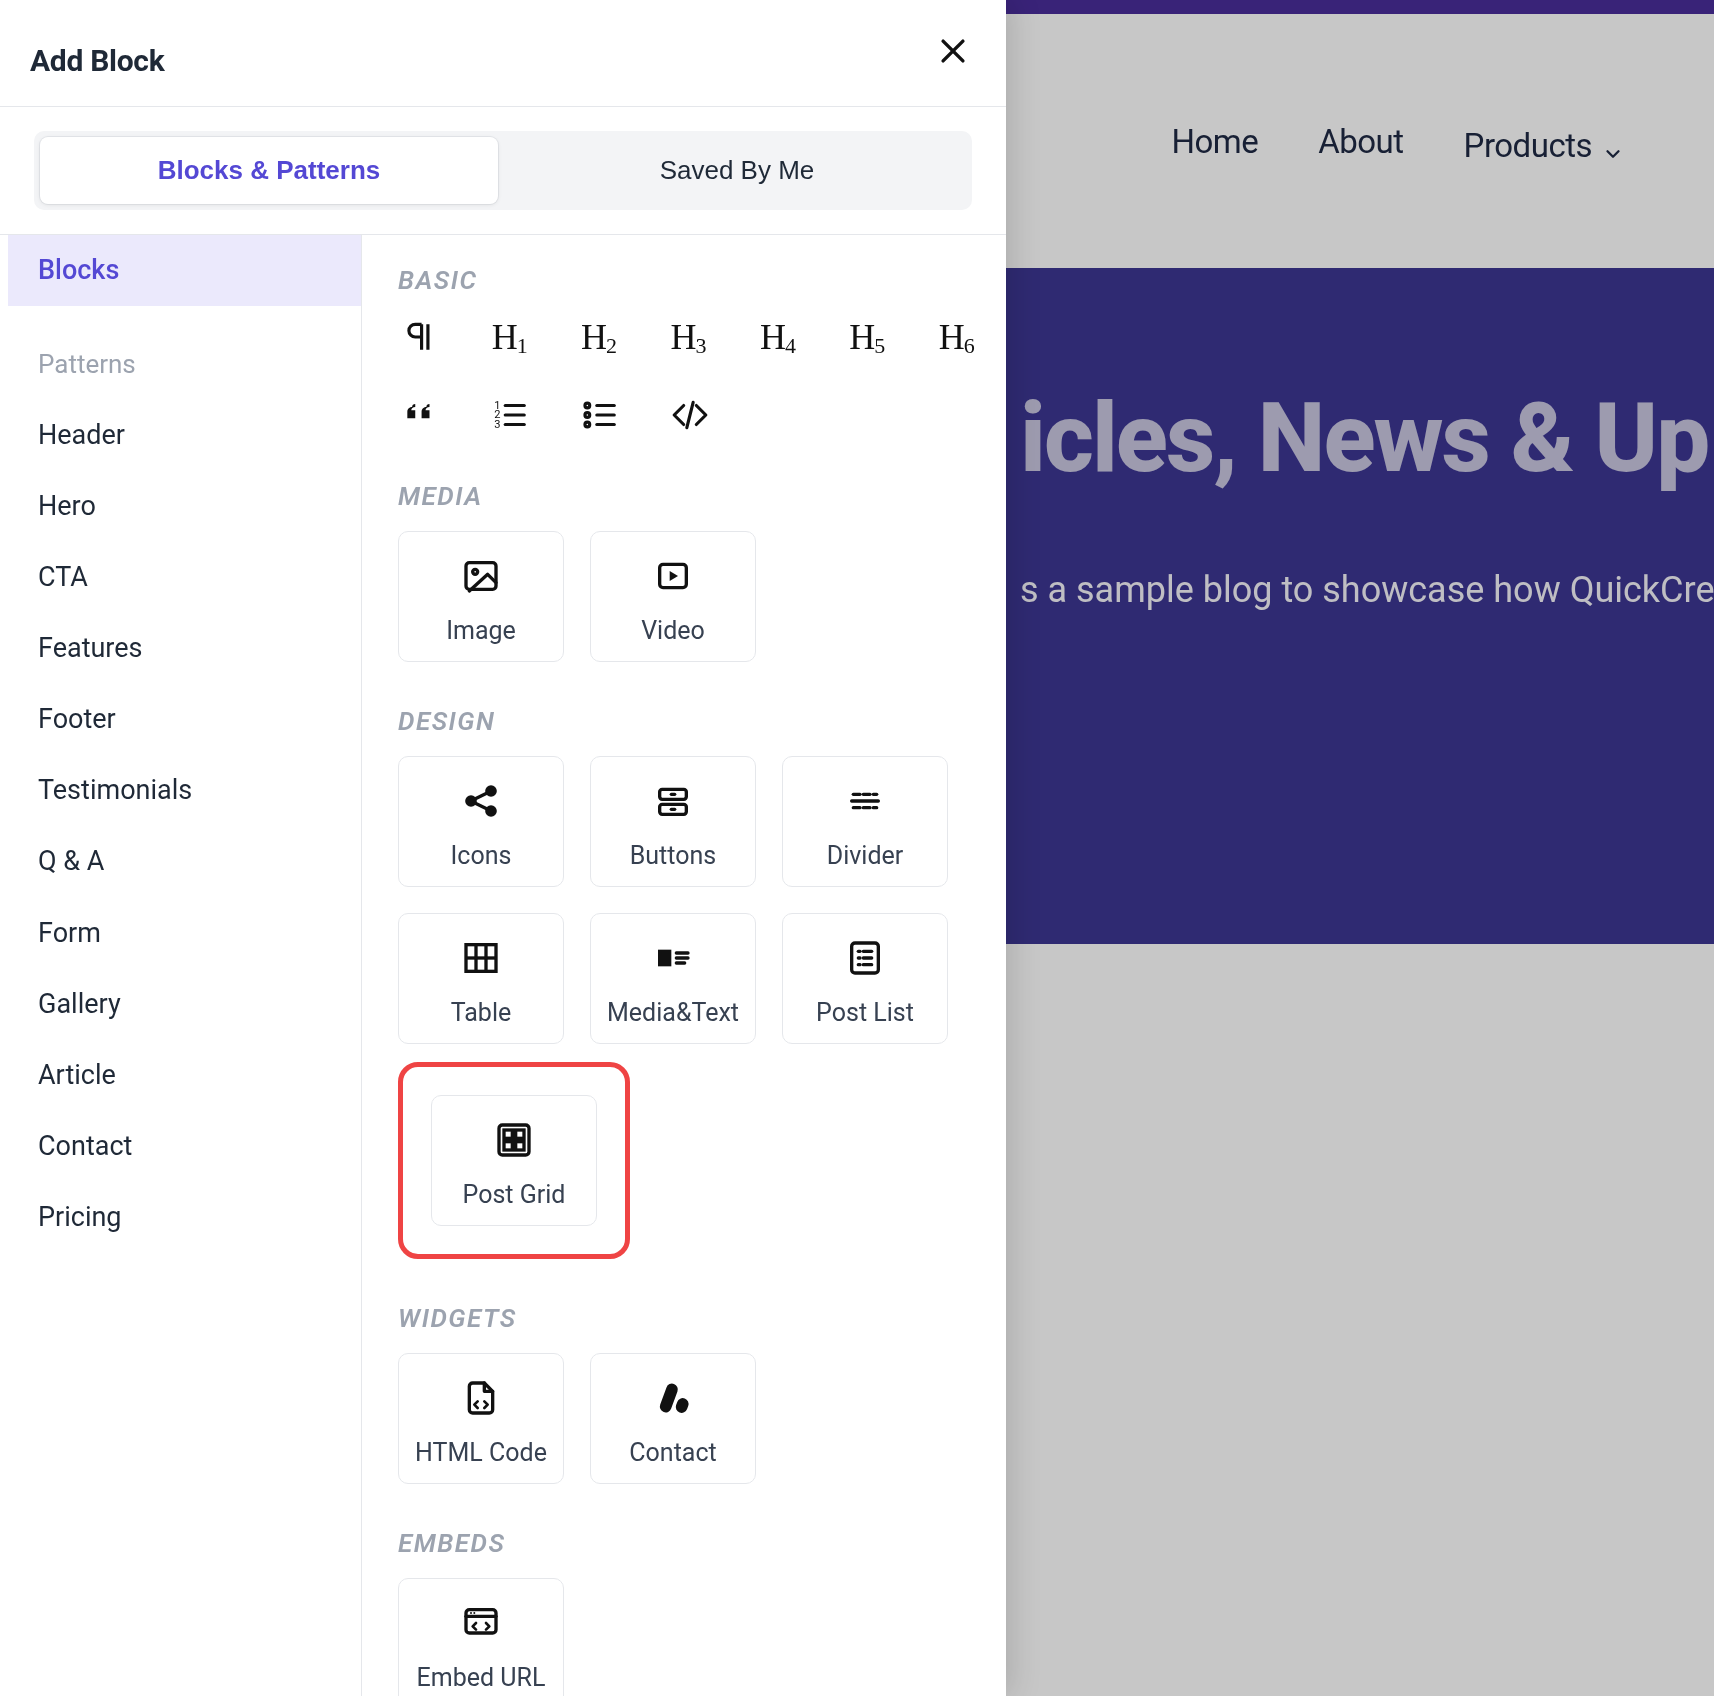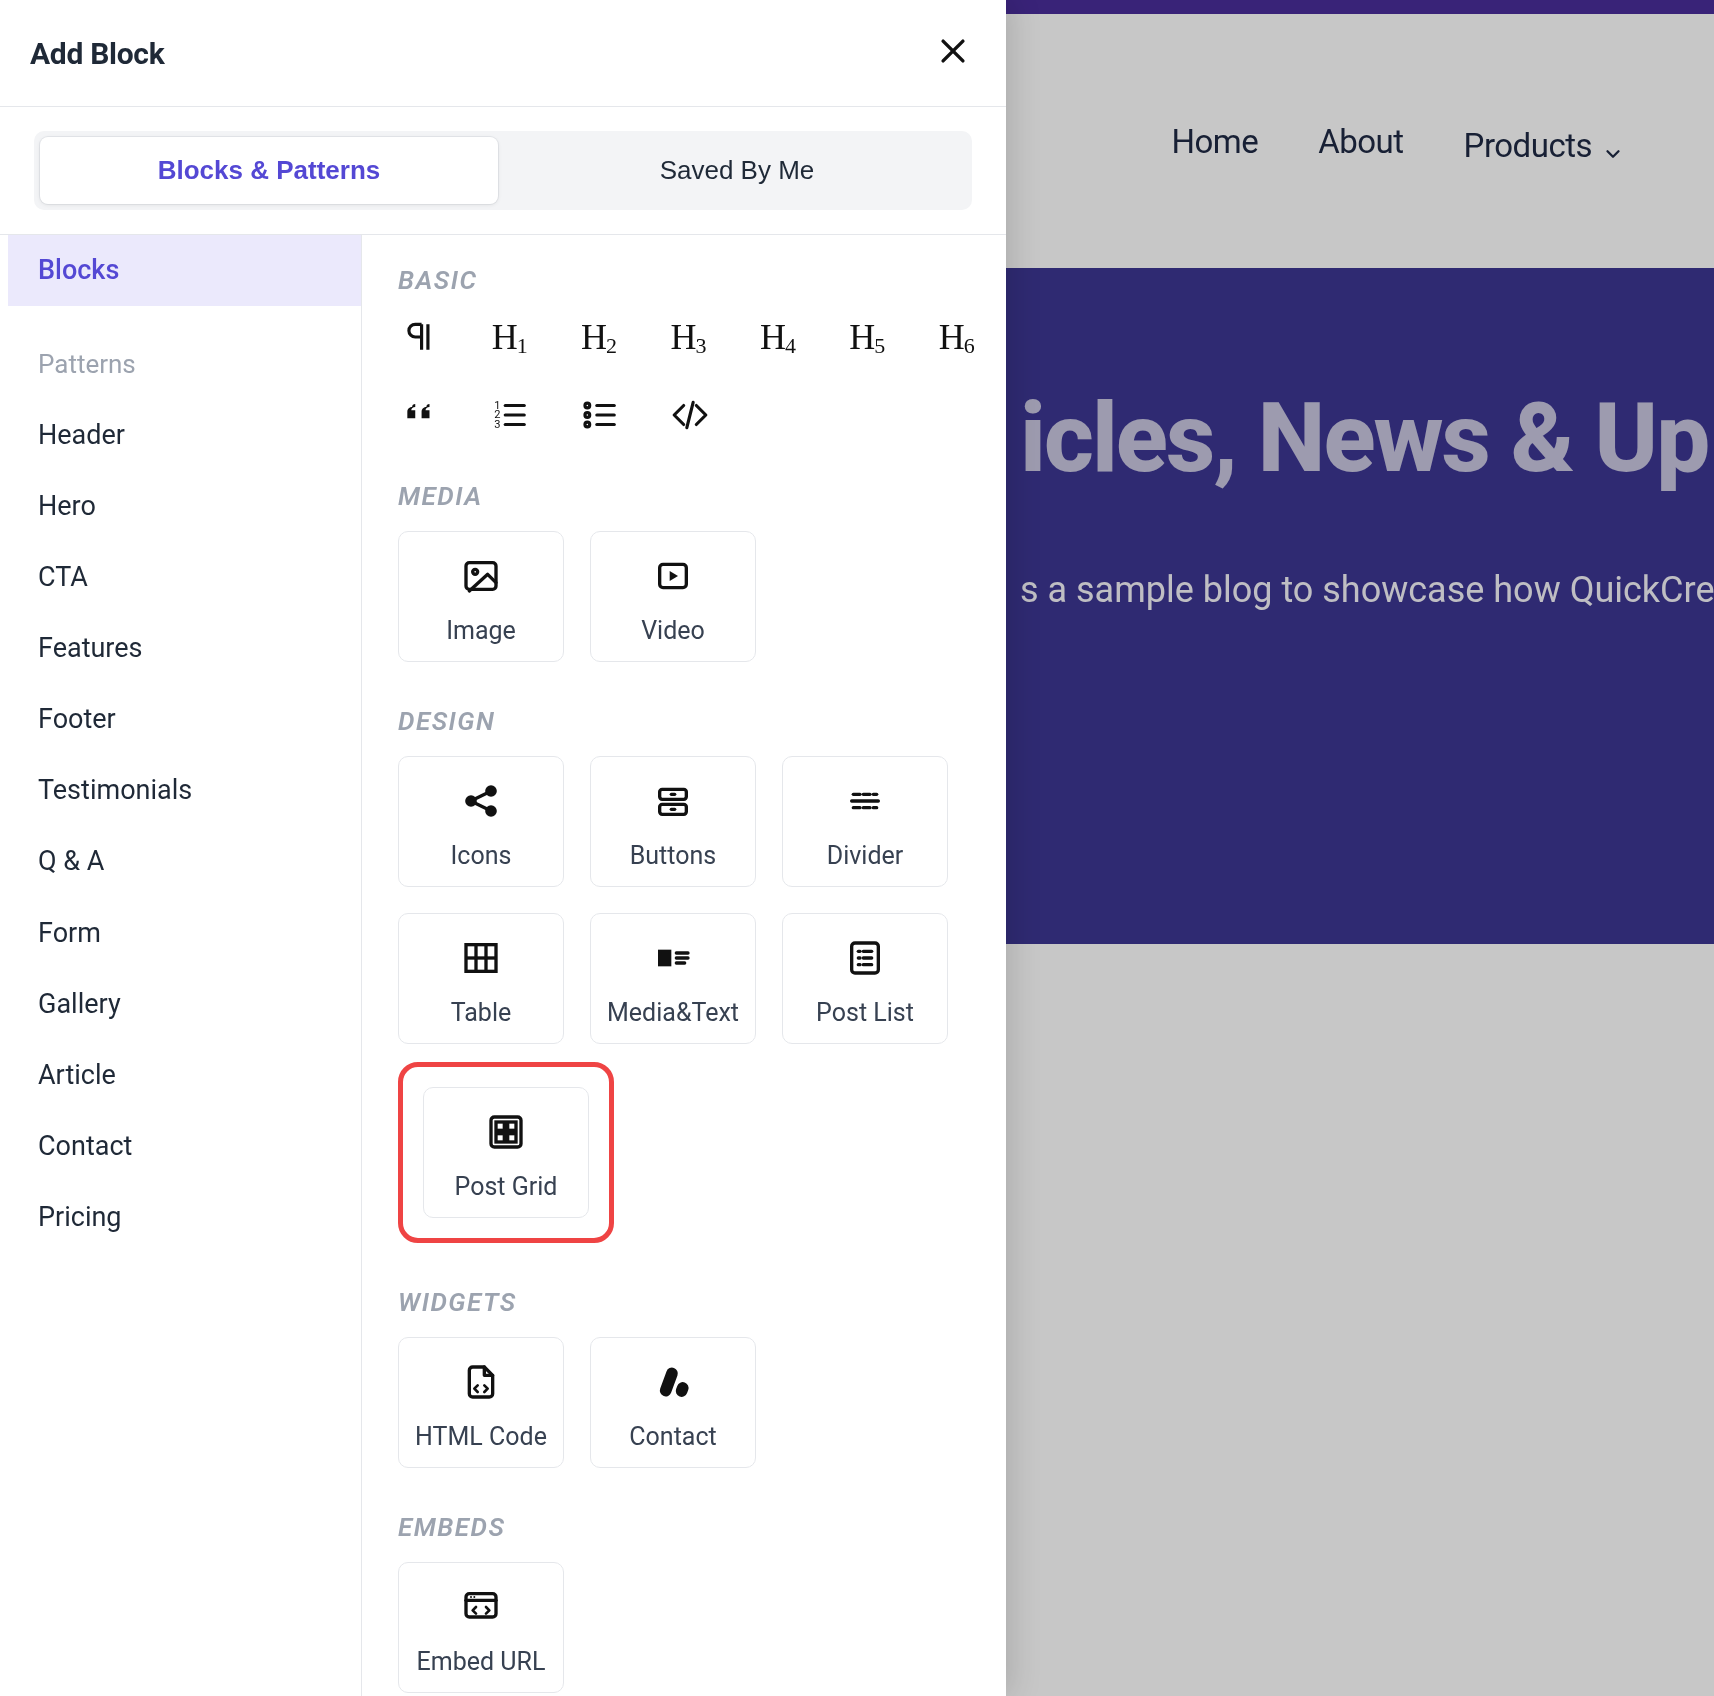--- a/index.html
+++ b/index.html
@@ -100,21 +100,21 @@
     width: 1006px;
     height: 1696px;
     background: #fff;
     box-shadow: 4px 0 30px rgba(0,0,0,.15);
     display: flex;
     flex-direction: column;
     z-index: 5;
   }
   .panel-head {
     display: flex;
-    align-items: center;
+    align-items: flex-end;
     justify-content: space-between;
     padding: 28px 30px;
     border-bottom: 1px solid var(--border);
   }
   .panel-title { font-size: 30px; font-weight: 700; letter-spacing: -0.3px; }
   .close { cursor: pointer; padding: 6px; }
   .close svg { width: 34px; height: 34px; }
 
   .tabs {
     padding: 24px 34px;
@@ -226,21 +226,21 @@
     cursor: pointer;
     background: #fff;
   }
   .card .ic { height: 44px; display: flex; align-items: center; justify-content: center; }
   .card .ic svg { width: 40px; height: 40px; }
   .card .lbl { font-size: 25px; color: #374151; white-space: nowrap; }
 
   .highlight-wrap {
     border: 5px solid var(--highlight);
     border-radius: 20px;
-    padding: 20px;
+    padding: 28px;
     display: inline-block;
   }
   .highlight-wrap .card { margin: 0; }
 </style>
 </head>
 <body>
 
 <div class="site">
   <div class="site-topbar"></div>
   <div class="site-header">

